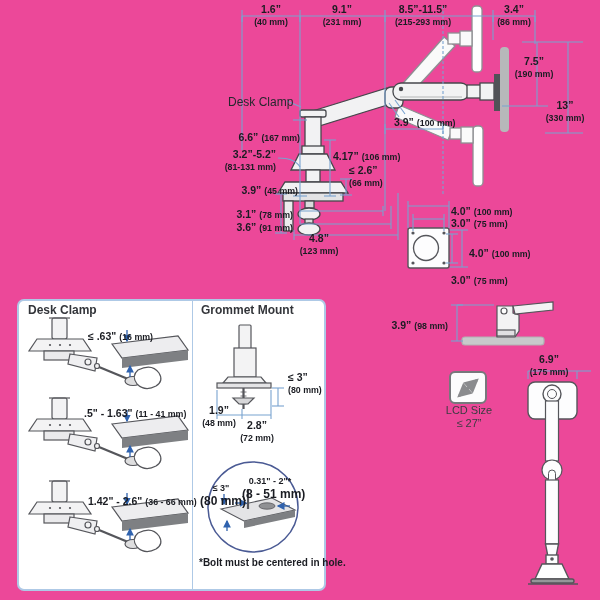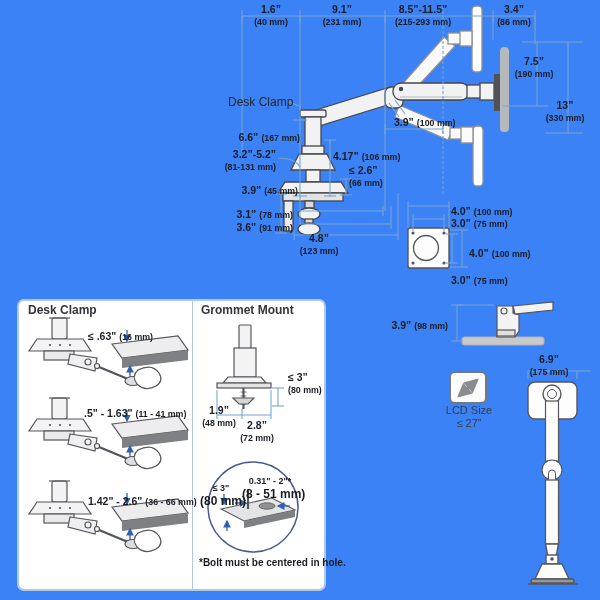--- a/index.html
+++ b/index.html
@@ -1,16 +1,16 @@
 <!DOCTYPE html>
 <html><head>
 <meta charset="utf-8">
 <style>
   html,body{margin:0;padding:0;background:#fff;}
-  #canvas{position:relative;width:600px;height:600px;background:#3b82f6;overflow:hidden;
+  #canvas{position:relative;width:600px;height:600px;background:#ec4899;overflow:hidden;
           font-family:"Liberation Sans",sans-serif;}
   #art{position:absolute;left:0;top:0;z-index:2;}
   .lbl{position:absolute;white-space:nowrap;color:#1a1c22;z-index:3;}
   .in{font-weight:bold;font-size:10.5px;display:block;line-height:12px;}
   .mm{font-weight:bold;font-size:8.8px;display:block;line-height:10px;margin-top:2px;}
   .inl .in,.inl .mm{display:inline;}
   .inl .mm{margin-left:3px;}
   .stk{text-align:center;}
   .ra{text-align:right;}
   .la{text-align:left;}

